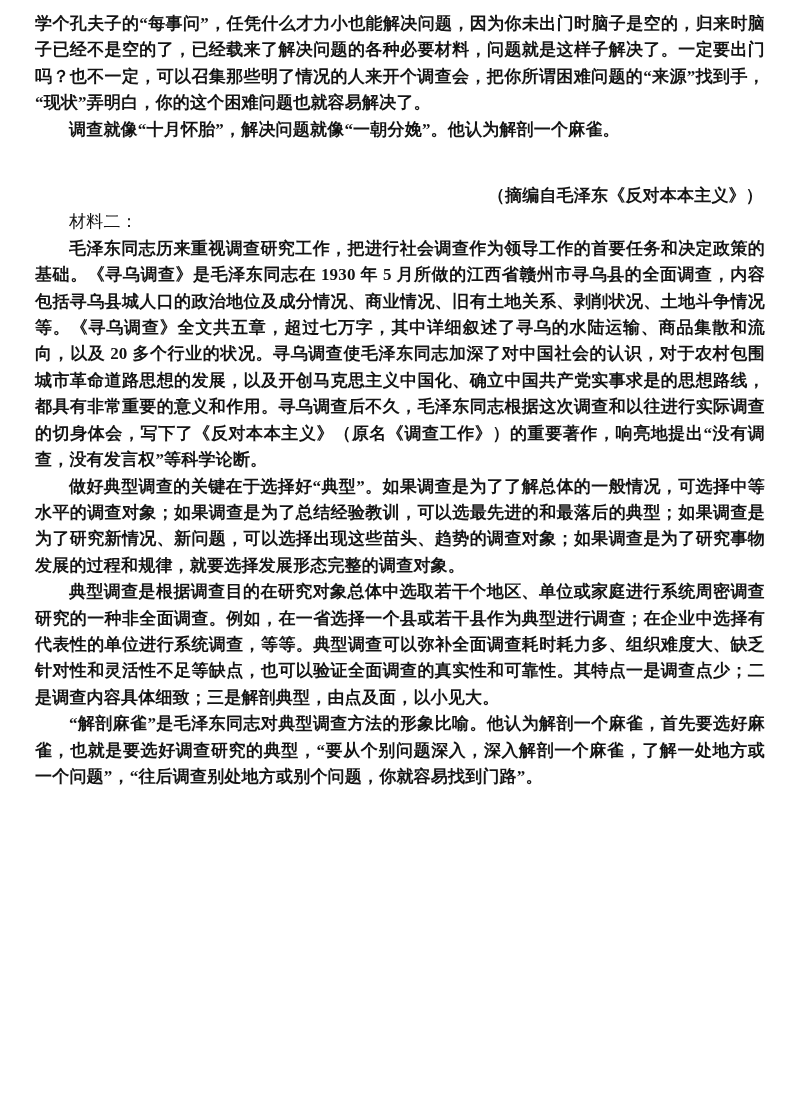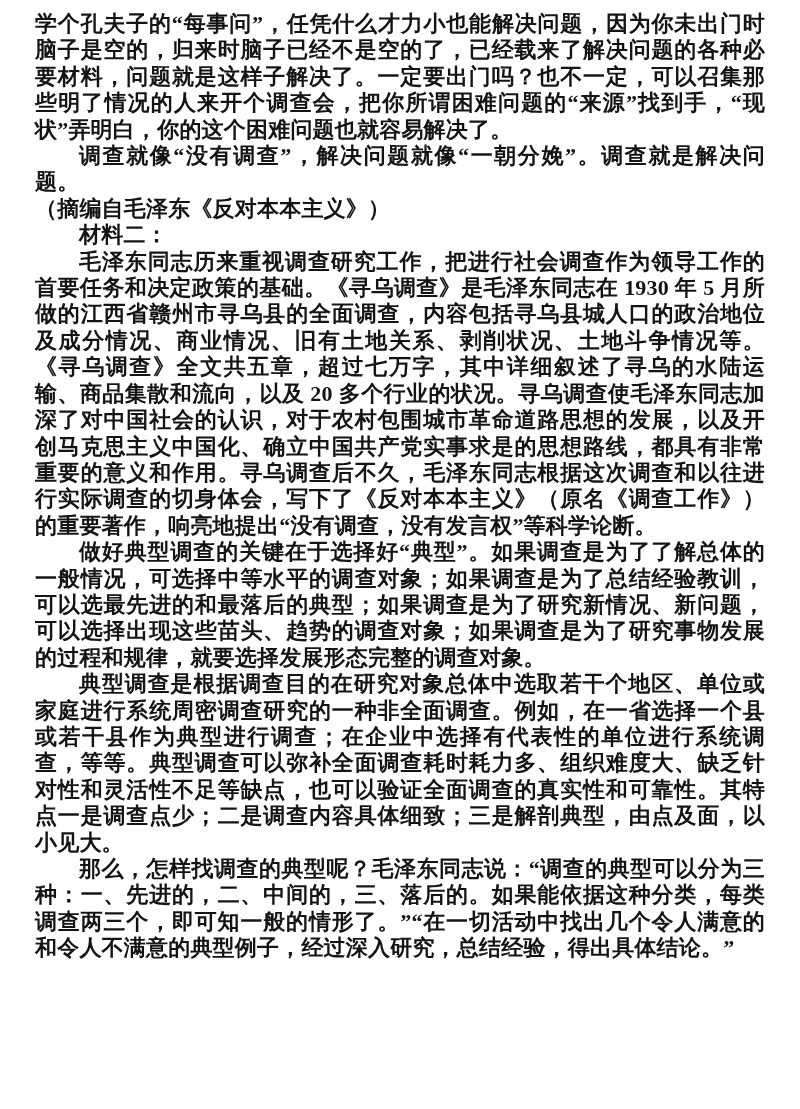--- a/index.html
+++ b/index.html
@@ -8,48 +8,48 @@
     width: 800px;
     font-family: "Liberation Serif", "DejaVu Serif", serif;
   }
   .page {
     width: 800px;
     height: 1109px;
     overflow: hidden;
     background: #ffffff;
     padding: 11px 35px 6px 35px;
     color: #141414;
-    font-size: 22px;
+    font-size: 17px;
     font-weight: 700;
     line-height: 26.4px;
     text-align: justify;
     letter-spacing: 0.2px;
   }
   .para { text-indent: 2em; }
   .para.no-indent { text-indent: 0; }
-  .para.attribution { text-align: left; text-indent: 0; padding-right: 2px; }
-  .para.heading { font-weight: 700; }
+  .para.attribution { text-align: right; text-indent: 0; padding-right: 2px; margin-top: 40px; }
+  .para.heading { font-weight: 400; }
 </style>
 </head>
 <body>
 
 <div class="page">
 
   <p class="para no-indent">学个孔夫子的“每事问”，任凭什么才力小也能解决问题，因为你未出门时脑子是空的，归来时脑子已经不是空的了，已经载来了解决问题的各种必要材料，问题就是这样子解决了。一定要出门吗？也不一定，可以召集那些明了情况的人来开个调查会，把你所谓困难问题的“来源”找到手，“现状”弄明白，你的这个困难问题也就容易解决了。</p>
 
-  <p class="para">调查就像“没有调查”，解决问题就像“一朝分娩”。调查就是解决问题。</p>
+  <p class="para">调查就像“十月怀胎”，解决问题就像“一朝分娩”。他认为解剖一个麻雀。</p>
 
   <p class="para attribution">（摘编自毛泽东《反对本本主义》）</p>
 
   <p class="para heading">材料二：</p>
 
 
   <p class="para">毛泽东同志历来重视调查研究工作，把进行社会调查作为领导工作的首要任务和决定政策的基础。《寻乌调查》是毛泽东同志在 1930 年 5 月所做的江西省赣州市寻乌县的全面调查，内容包括寻乌县城人口的政治地位及成分情况、商业情况、旧有土地关系、剥削状况、土地斗争情况等。《寻乌调查》全文共五章，超过七万字，其中详细叙述了寻乌的水陆运输、商品集散和流向，以及 20 多个行业的状况。寻乌调查使毛泽东同志加深了对中国社会的认识，对于农村包围城市革命道路思想的发展，以及开创马克思主义中国化、确立中国共产党实事求是的思想路线，都具有非常重要的意义和作用。寻乌调查后不久，毛泽东同志根据这次调查和以往进行实际调查的切身体会，写下了《反对本本主义》（原名《调查工作》）的重要著作，响亮地提出“没有调查，没有发言权”等科学论断。</p>
 
   <p class="para">做好典型调查的关键在于选择好“典型”。如果调查是为了了解总体的一般情况，可选择中等水平的调查对象；如果调查是为了总结经验教训，可以选最先进的和最落后的典型；如果调查是为了研究新情况、新问题，可以选择出现这些苗头、趋势的调查对象；如果调查是为了研究事物发展的过程和规律，就要选择发展形态完整的调查对象。</p>
 
   <p class="para">典型调查是根据调查目的在研究对象总体中选取若干个地区、单位或家庭进行系统周密调查研究的一种非全面调查。例如，在一省选择一个县或若干县作为典型进行调查；在企业中选择有代表性的单位进行系统调查，等等。典型调查可以弥补全面调查耗时耗力多、组织难度大、缺乏针对性和灵活性不足等缺点，也可以验证全面调查的真实性和可靠性。其特点一是调查点少；二是调查内容具体细致；三是解剖典型，由点及面，以小见大。</p>
 
+  <p class="para">“解剖麻雀”是毛泽东同志对典型调查方法的形象比喻。他认为解剖一个麻雀，首先要选好麻雀，也就是要选好调查研究的典型，“要从个别问题深入，深入解剖一个麻雀，了解一处地方或一个问题”，“往后调查别处地方或别个问题，你就容易找到门路”。</p>
 
-  <p class="para">那么，怎样找调查的典型呢？毛泽东同志说：“调查的典型可以分为三种：一、先进的，二、中间的，三、落后的。如果能依据这种分类，每类调查两三个，即可知一般的情形了。”“在一切活动中找出几个令人满意的和令人不满意的典型例子，经过深入研究，总结经验，得出具体结论。”</p>
 
 
 </div>
 
 </body></html>

